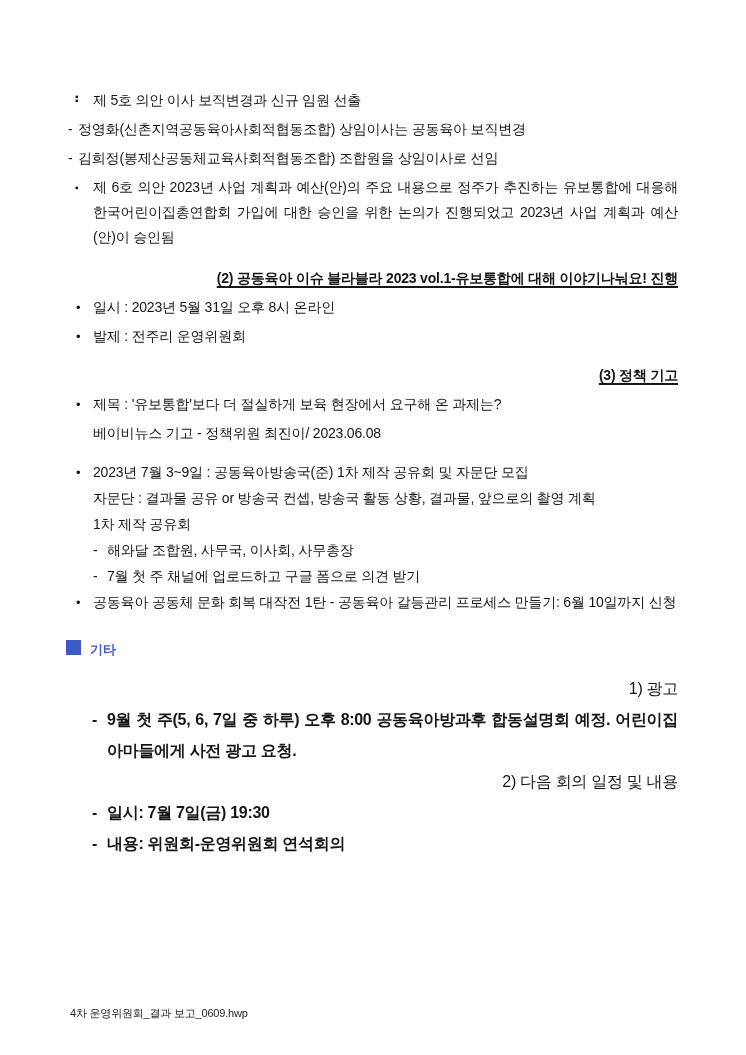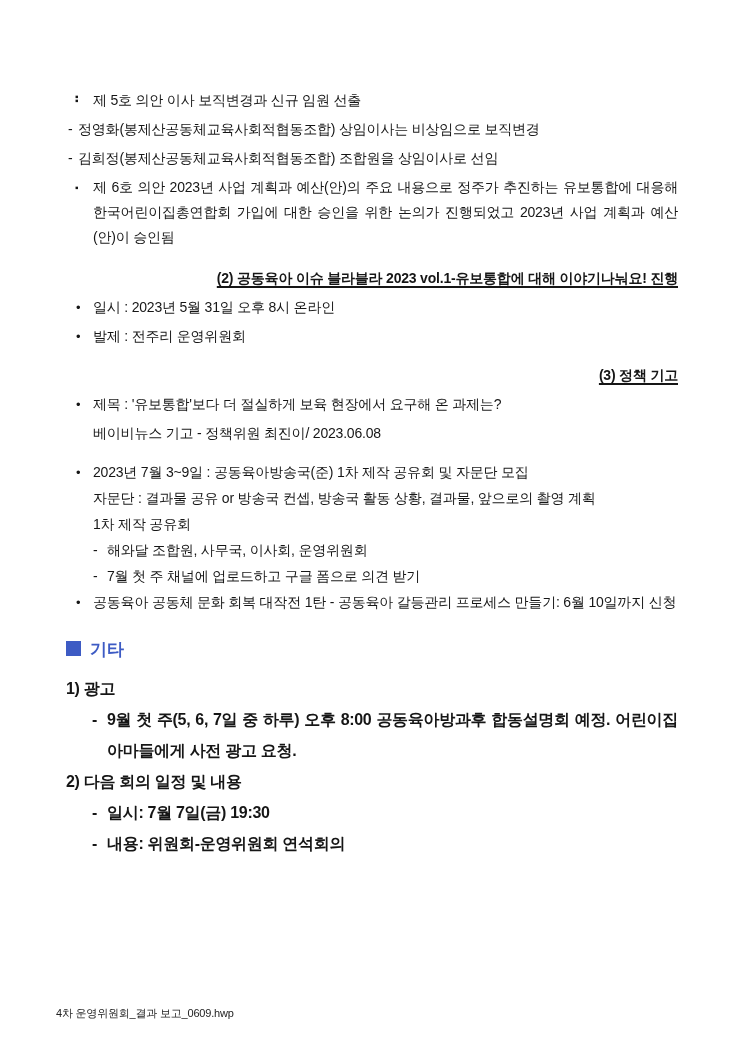--- a/index.html
+++ b/index.html
@@ -17,60 +17,60 @@
   .b-sq   { padding-left:27px; }  .b-sq  > .mk { left:9px;  font-size:10px; }
   .b-dash { padding-left:12px; }  .b-dash> .mk { left:2px; }
   .b-dot  { padding-left:27px; }  .b-dot > .mk { left:10px; font-size:13px; }
   .b-plain{ padding-left:27px; }
   .b-dash2{ padding-left:41px; }  .b-dash2>.mk { left:27px; }
   .b-h {
     font-weight:bold; text-align:right;
     text-decoration:underline; text-underline-offset:3px; text-decoration-thickness:1.5px;
   }
   .b-blueh {
-    font-size:17px; font-weight:bold; color:var(--accent-blue,#3d5bc4);
+    font-size:13px; font-weight:bold; color:var(--accent-blue,#3d5bc4);
     line-height:20px; margin-bottom:13px; text-align:left; letter-spacing:0;
   }
   .bsq {
     display:inline-block; width:15px; height:15px; background:var(--accent-blue,#3d5bc4);
     margin-right:9px; vertical-align:-1px;
   }
-  .b-num  { font-size:16px; font-weight:bold; line-height:31px; margin-bottom:0; text-align:left; letter-spacing:-0.3px; }
+  .b-num  { font-size:16px; font-weight:normal; line-height:31px; margin-bottom:0; text-align:right; letter-spacing:-0.3px; }
   .b-ndash{
     font-size:16px; font-weight:bold; line-height:31px; margin-bottom:0;
     padding-left:41px; letter-spacing:-0.3px;
   }
   .b-ndash > .mk { left:26px; }
   .b-gap { margin:0; }
   .footer {
-    position:absolute; left:56px; top:1006px; font-size:11px; color:#222222; letter-spacing:-0.2px;
+    position:absolute; left:70px; top:1006px; font-size:11px; color:#222222; letter-spacing:-0.2px;
   }
 </style>
 </head>
 <body>
 
 <div class="content" id="doc-body">
     <div class="blk b-sq"><span class="mk">▪</span></div>
     <div class="blk b-sq"><span class="mk">▪</span><span class="tx">제 5호 의안 이사 보직변경과 신규 임원 선출</span></div>
-    <div class="blk b-dash"><span class="mk">-</span><span class="tx">정영화(봉제산공동체교육사회적협동조합) 상임이사는 비상임으로 보직변경</span></div>
+    <div class="blk b-dash"><span class="mk">-</span><span class="tx">정영화(신촌지역공동육아사회적협동조합) 상임이사는 공동육아 보직변경</span></div>
     <div class="blk b-dash"><span class="mk">-</span><span class="tx">김희정(봉제산공동체교육사회적협동조합) 조합원을 상임이사로 선임</span></div>
     <div class="blk b-sq"><span class="mk">▪</span><span class="tx">제 6호 의안 2023년 사업 계획과 예산(안)의 주요 내용으로 정주가 추진하는 유보통합에 대응해 한국어린이집총연합회 가입에 대한 승인을 위한 논의가 진행되었고 2023년 사업 계획과 예산(안)이 승인됨</span></div>
     <div class="blk b-gap" style="height: 12px;"></div>
     <div class="blk b-h"><span class="tx">(2) 공동육아 이슈 블라블라 2023 vol.1-유보통합에 대해 이야기나눠요! 진행</span></div>
     <div class="blk b-dot"><span class="mk">•</span><span class="tx">일시 : 2023년 5월 31일 오후 8시 온라인</span></div>
     <div class="blk b-dot"><span class="mk">•</span><span class="tx">발제 : 전주리 운영위원회</span></div>
     <div class="blk b-gap" style="height: 10px;"></div>
     <div class="blk b-h"><span class="tx">(3) 정책 기고</span></div>
     <div class="blk b-dot"><span class="mk">•</span><span class="tx">제목 : '유보통합'보다 더 절실하게 보육 현장에서 요구해 온 과제는?</span></div>
     <div class="blk b-plain"><span class="tx">베이비뉴스 기고 - 정책위원 최진이/ 2023.06.08</span></div>
     <div class="blk b-gap" style="height: 10px;"></div>
     <div class="blk b-dot tight"><span class="mk">•</span><span class="tx">2023년 7월 3~9일 : 공동육아방송국(준) 1차 제작 공유회 및 자문단 모집</span></div>
     <div class="blk b-plain tight"><span class="tx">자문단 : 결과물 공유 or 방송국 컨셉, 방송국 활동 상황, 결과물, 앞으로의 촬영 계획</span></div>
     <div class="blk b-plain tight"><span class="tx">1차 제작 공유회</span></div>
-    <div class="blk b-dash2 tight"><span class="mk">-</span><span class="tx">해와달 조합원, 사무국, 이사회, 운영위원회</span></div>
+    <div class="blk b-dash2 tight"><span class="mk">-</span><span class="tx">해와달 조합원, 사무국, 이사회, 사무총장</span></div>
     <div class="blk b-dash2 tight"><span class="mk">-</span><span class="tx">7월 첫 주 채널에 업로드하고 구글 폼으로 의견 받기</span></div>
     <div class="blk b-dot tight"><span class="mk">•</span><span class="tx">공동육아 공동체 문화 회복 대작전 1탄 - 공동육아 갈등관리 프로세스 만들기: 6월 10일까지 신청</span></div>
     <div class="blk b-gap" style="height: 24px;"></div>
     <div class="blk b-blueh"><span class="bsq"></span><span class="tx">기타</span></div>
     <div class="blk b-num"><span class="tx">1) 광고</span></div>
     <div class="blk b-ndash"><span class="mk">-</span><span class="tx">9월 첫 주(5, 6, 7일 중 하루) 오후 8:00 공동육아방과후 합동설명회 예정. 어린이집 아마들에게 사전 광고 요청.</span></div>
     <div class="blk b-num"><span class="tx">2) 다음 회의 일정 및 내용</span></div>
     <div class="blk b-ndash"><span class="mk">-</span><span class="tx">일시: 7월 7일(금) 19:30</span></div>
     <div class="blk b-ndash"><span class="mk">-</span><span class="tx">내용: 위원회-운영위원회 연석회의</span></div>
   </div>

